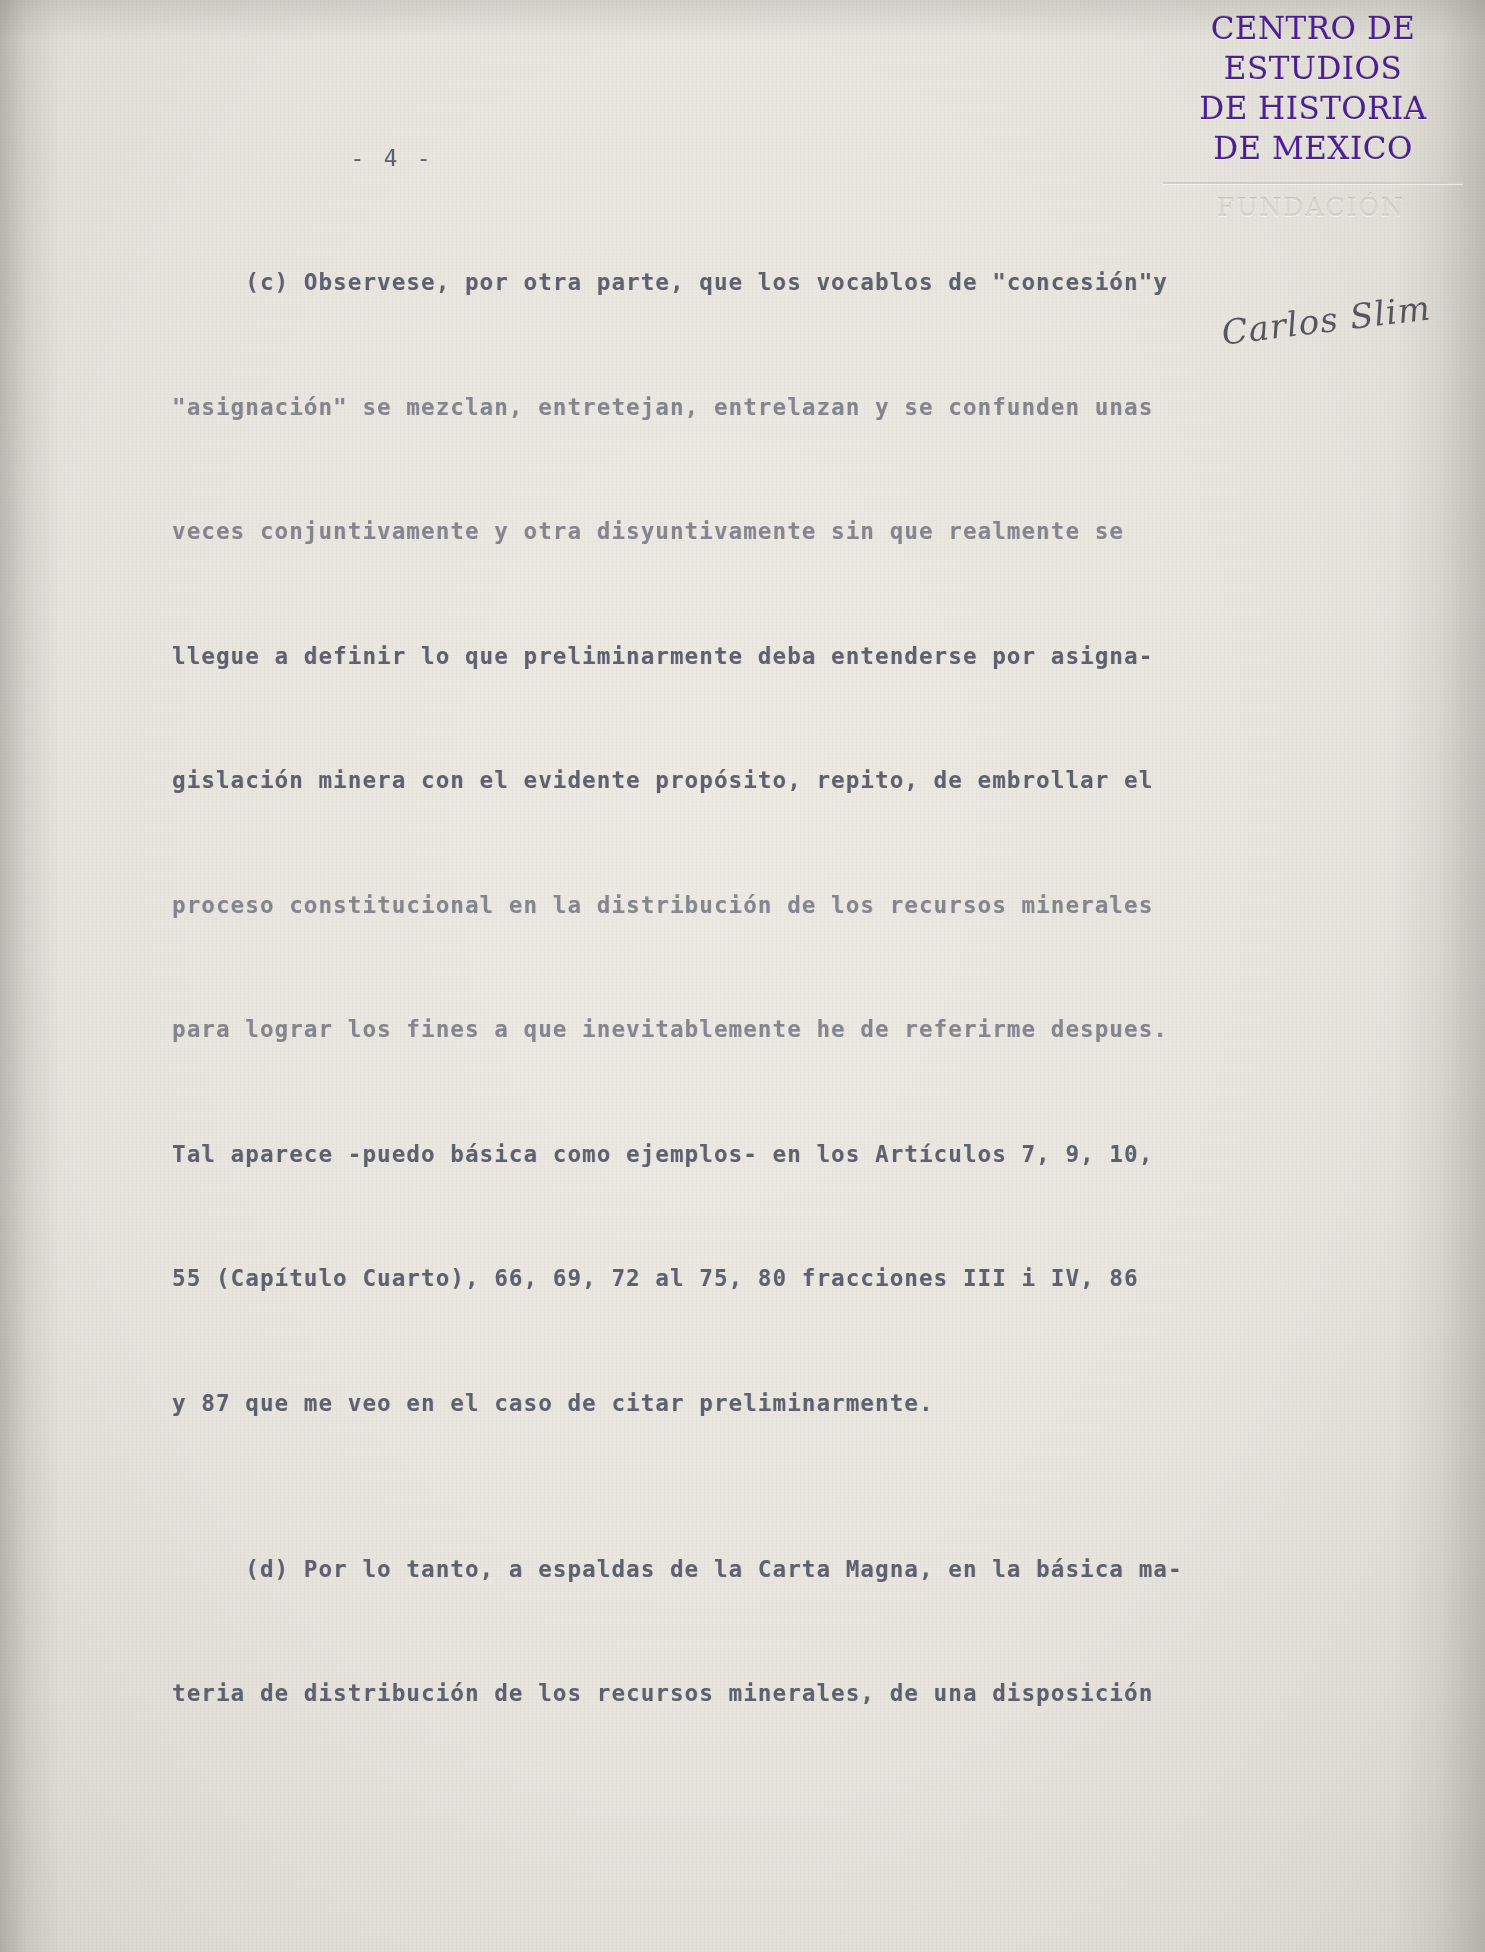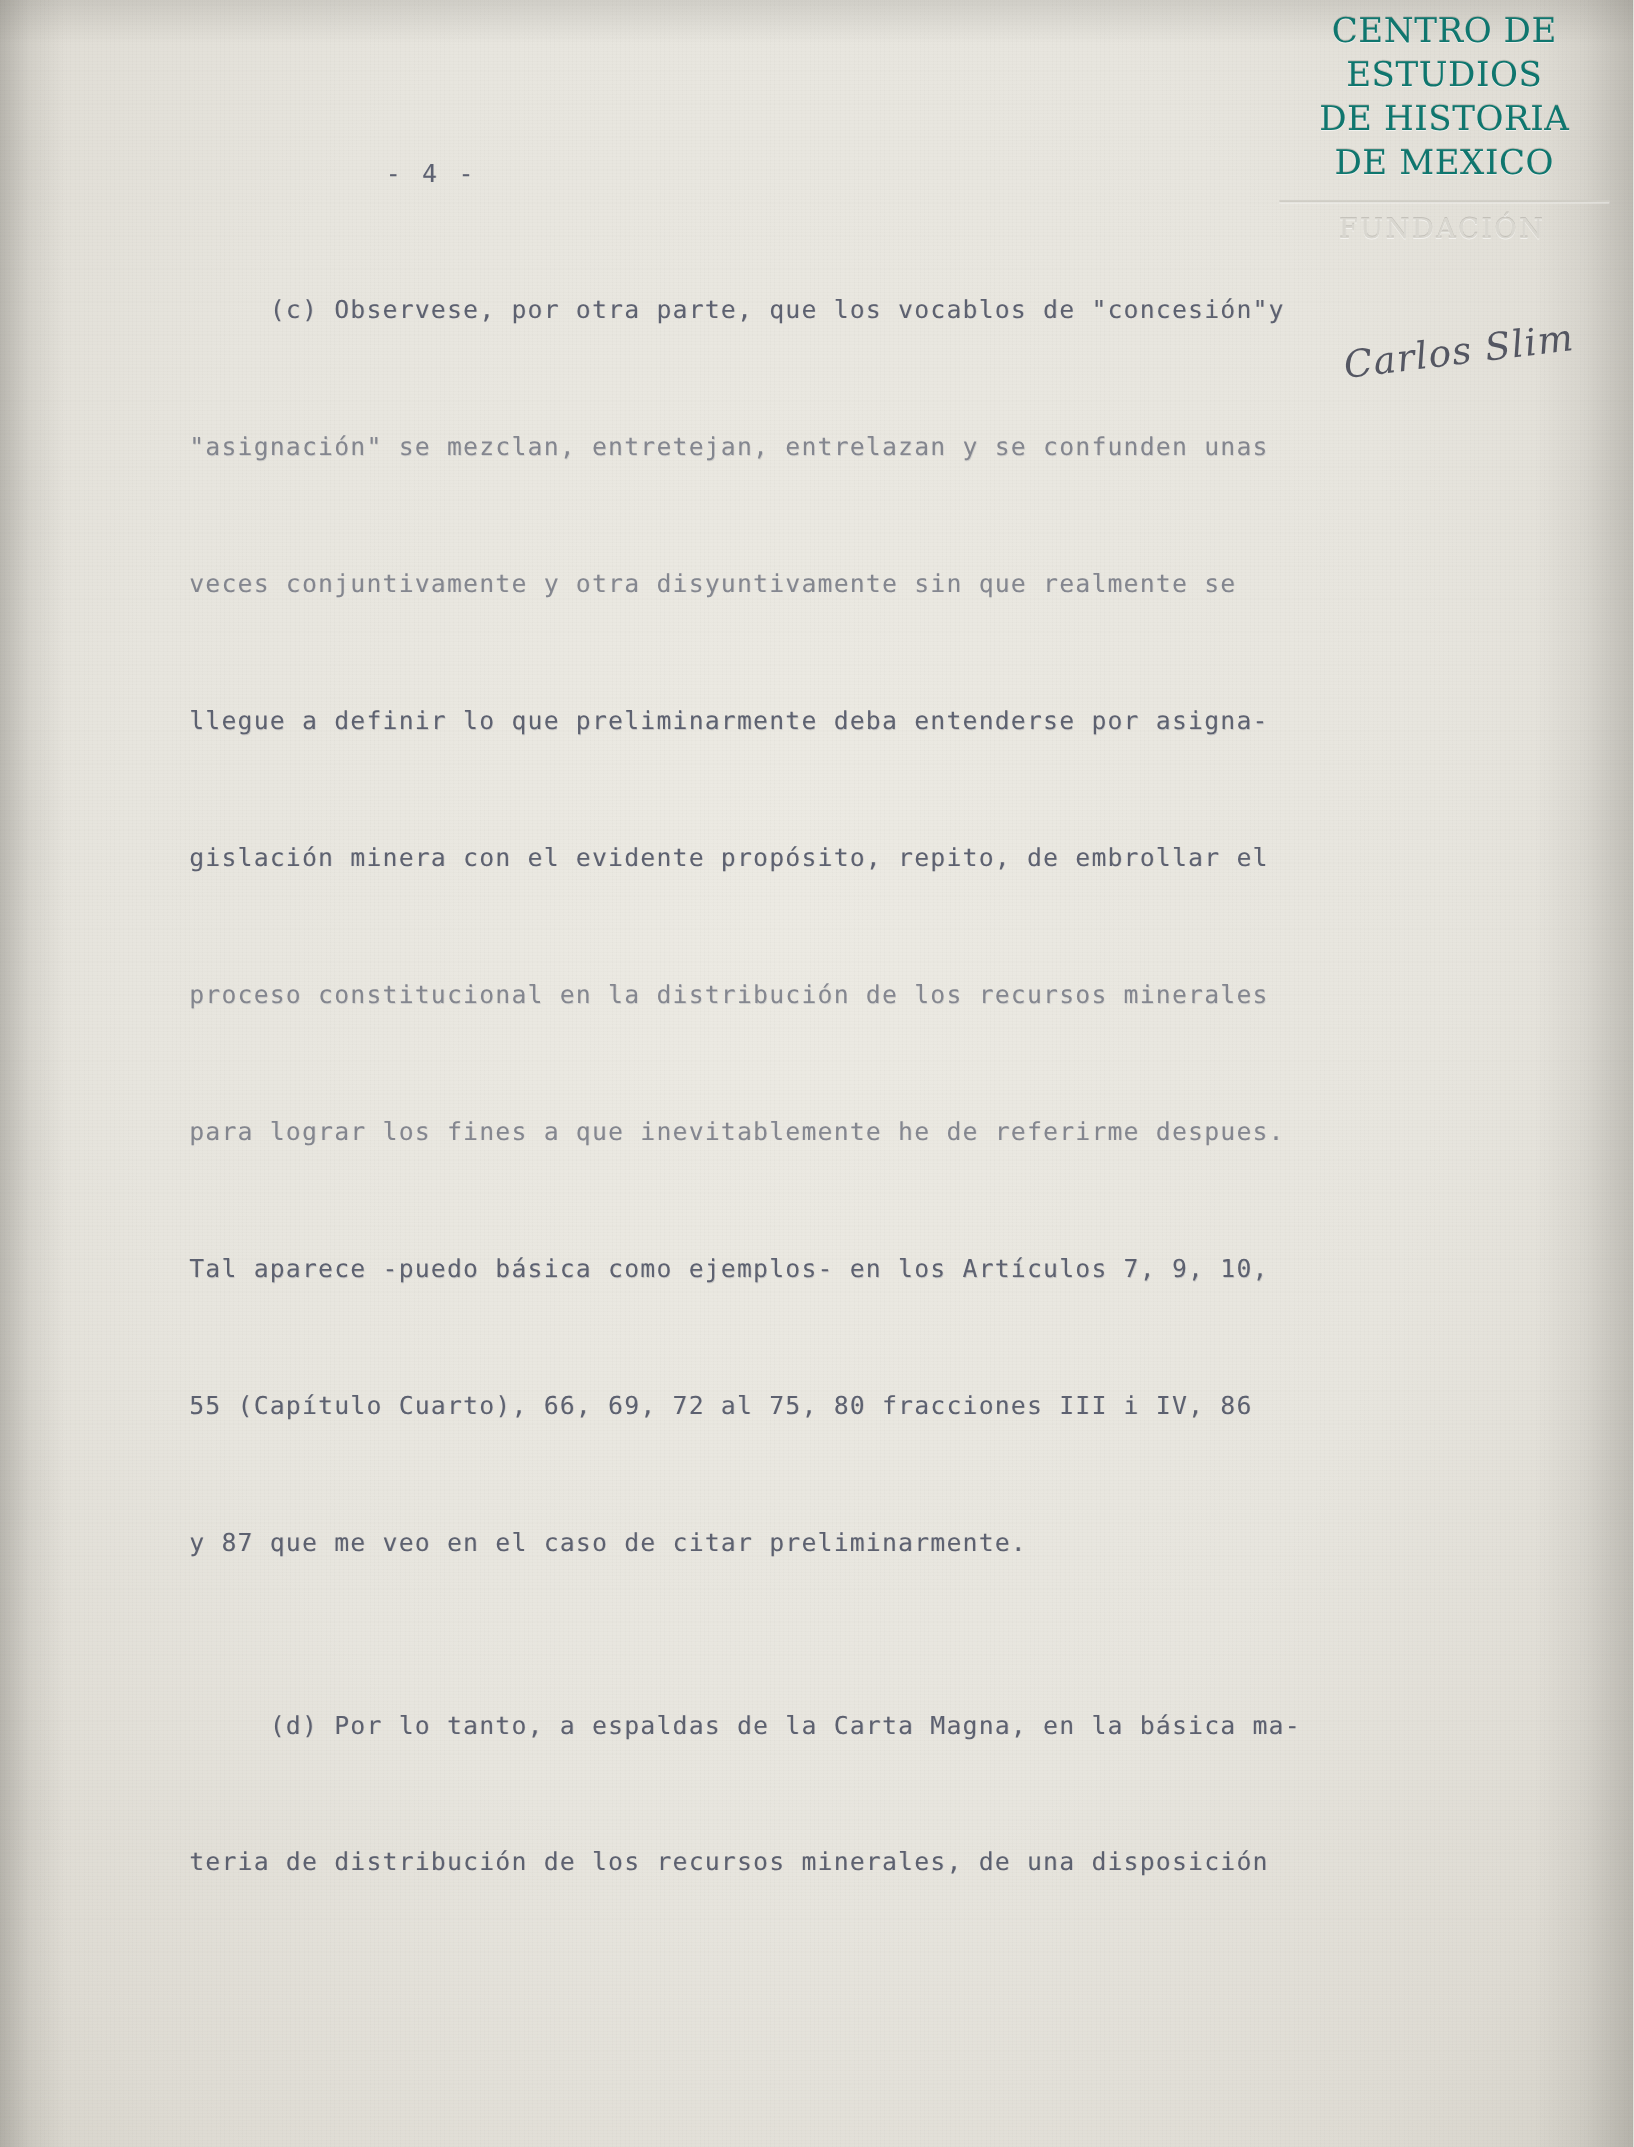--- a/index.html
+++ b/index.html
@@ -67,34 +67,34 @@
     opacity: 0.88;
     text-shadow: 0.6px 0.4px 0 rgba(80,84,100,0.25);
   }
   .page-number {
     text-align: center;
     width: 640px;
     margin: 0 0 14px 120px;
     letter-spacing: 3px;
     color: #4b5063;
   }
-  .para-line { display: block; }
+  .para-line { display: block; font-weight: bold; }
   .faint { opacity: 0.72; }
 
   
   #stamp {
     position: absolute;
     right: 22px;
     top: 8px;
     width: 300px;
     text-align: center;
     font-family: "DejaVu Serif", "Liberation Serif", serif;
     font-size: 31px;
     line-height: 40px;
-    color: #0f766e;
+    color: #4c1d95;
     text-shadow:
       0 1px 0 rgba(255,255,255,0.55),
       0 -1px 0 rgba(130,128,120,0.35);
     letter-spacing: 0.5px;
     pointer-events: none;
   }
   #stamp .ln { display: block; }
   #stamp-rule {
     position: absolute;
     right: 22px;

